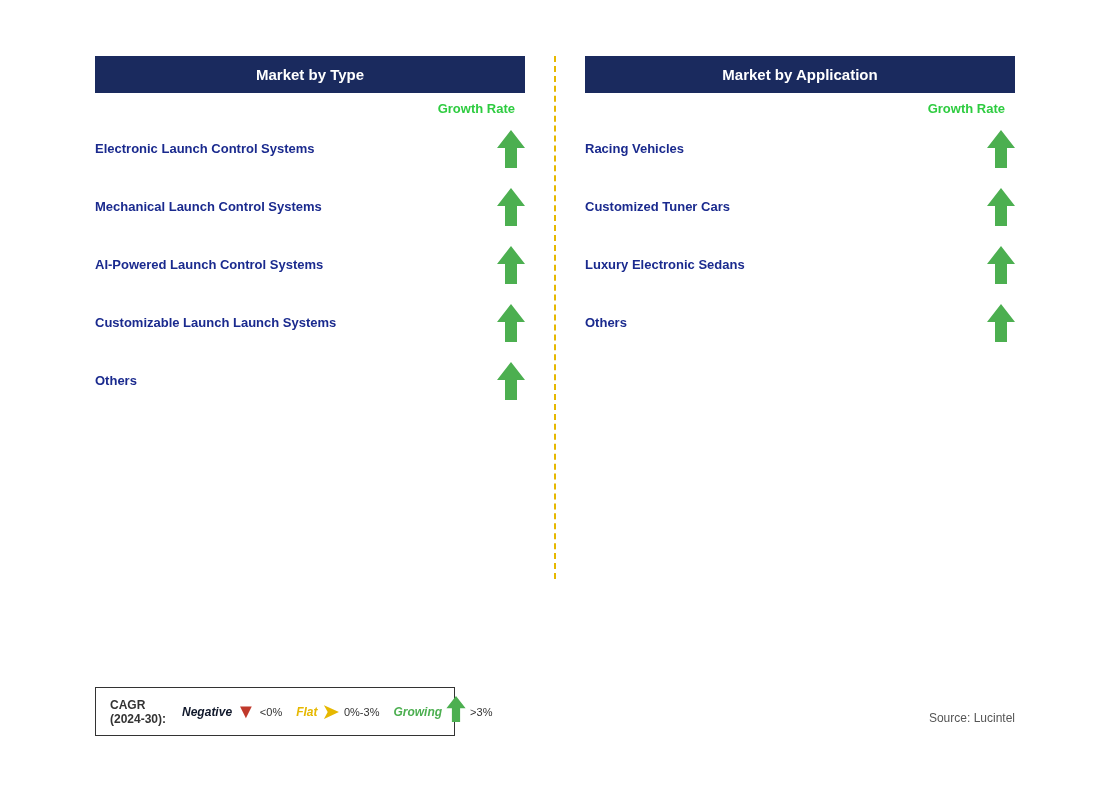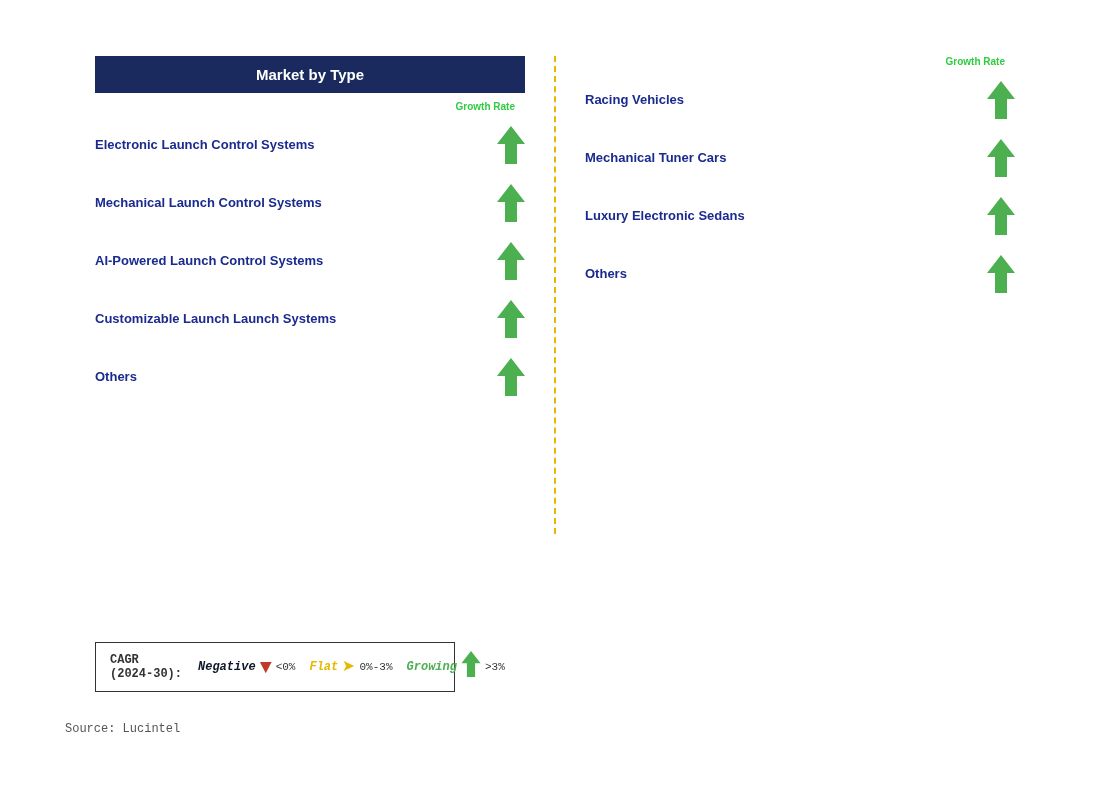--- a/index.html
+++ b/index.html
@@ -46,21 +46,21 @@
       background: #1a2a5e;
       color: #ffffff;
       font-weight: bold;
       font-size: 15px;
       text-align: center;
       padding: 10px 20px;
       margin-bottom: 8px;
     }
     .growth-rate-label {
       text-align: right;
-      font-size: 10px;
+      font-size: 13px;
       color: #333;
       margin-bottom: 4px;
       padding-right: 10px;
     }
     .growth-rate-label span {
       color: #2ecc40;
       font-weight: bold;
     }
     .item-row {
       display: flex;
@@ -118,24 +118,22 @@
     .yellow-arrow-right {
       color: #e6b800;
       font-size: 22px;
     }
     .green-arrow-legend {
       color: #4caf50;
       font-size: 20px;
     }
     .bottom-row {
       display: flex;
-      flex-direction: column;
-      align-items: flex-start;
+      align-items: center;
       margin-top: 10px;
-      font-family: Liberation Mono, monospace;
     }
     .source-text {
       font-size: 12px;
       color: #555;
       text-align: right;
       flex: 1;
       padding-right: 30px;
       padding-top: 30px;
     }
     
@@ -197,34 +195,35 @@
         <span class="item-label">Others</span>
         <span class="big-green-arrow">
           <svg viewBox="0 0 28 38" fill="none" xmlns="http://www.w3.org/2000/svg">
             <polygon points="14,0 28,18 20,18 20,38 8,38 8,18 0,18" fill="#4caf50"></polygon>
           </svg>
         </span>
       </div>
     </div>
 
     <div class="panel">
+      <div class="panel-header">Market by Application</div>
       <div class="growth-rate-label">
         <span>Growth Rate</span>
       </div>
 
       <div class="item-row">
         <span class="item-label">Racing Vehicles</span>
         <span class="big-green-arrow">
           <svg viewBox="0 0 28 38" fill="none" xmlns="http://www.w3.org/2000/svg">
             <polygon points="14,0 28,18 20,18 20,38 8,38 8,18 0,18" fill="#4caf50"></polygon>
           </svg>
         </span>
       </div>
       <div class="item-row">
-        <span class="item-label">Mechanical Tuner Cars</span>
+        <span class="item-label">Customized Tuner Cars</span>
         <span class="big-green-arrow">
           <svg viewBox="0 0 28 38" fill="none" xmlns="http://www.w3.org/2000/svg">
             <polygon points="14,0 28,18 20,18 20,38 8,38 8,18 0,18" fill="#4caf50"></polygon>
           </svg>
         </span>
       </div>
       <div class="item-row">
         <span class="item-label">Luxury Electronic Sedans</span>
         <span class="big-green-arrow">
           <svg viewBox="0 0 28 38" fill="none" xmlns="http://www.w3.org/2000/svg">

